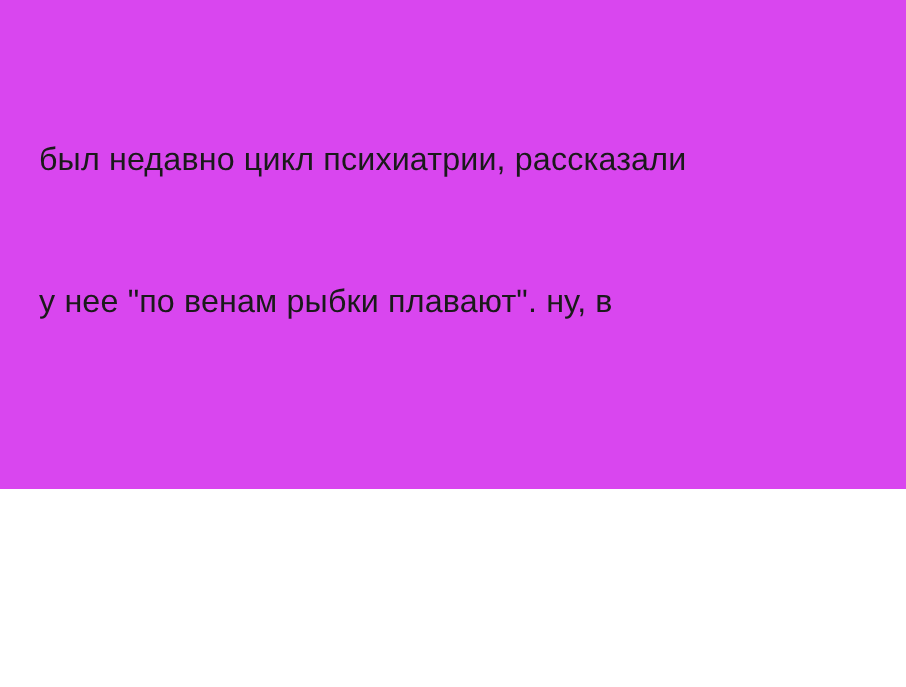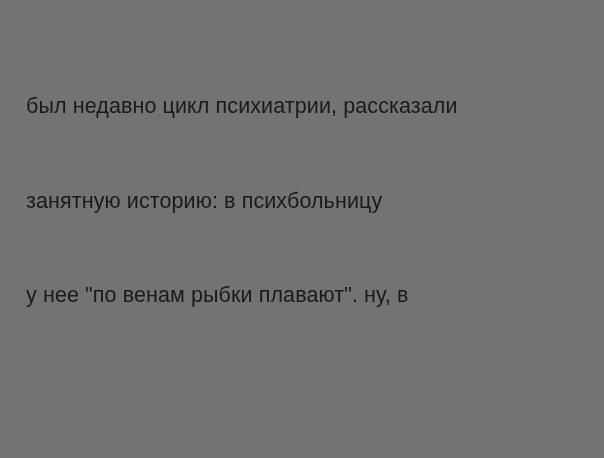--- a/index.html
+++ b/index.html
@@ -9,22 +9,22 @@
   body {
     width: 604px;
     height: 458px;
     background: #ffffff;
     font-family: "Liberation Sans", sans-serif;
     overflow: hidden;
   }
   .page {
     box-sizing: border-box;
     width: 604px;
-    height: 458px;
-    background: #737373;
+    height: 326px;
+    background: #d946ef;
     padding: 28px 26px 20px 26px;
     display: block;
   }
   .text-block {
     color: #1a1a1a;
     font-family: "Liberation Sans", sans-serif;
     font-size: 21.5px;
     line-height: 31.5px;
     letter-spacing: 0.1px;
     white-space: pre-wrap;
@@ -35,21 +35,20 @@
     display: block;
     white-space: pre;
   }
 </style>
 </head>
 <body>
 
 <div class="page">
   <div class="text-block">
     <span class="line">был недавно цикл психиатрии, рассказали</span>
-    <span class="line">занятную историю: в психбольницу</span>
     <span class="line">у нее "по венам рыбки плавают". ну, в</span>
     
     
     
     
     
     
     
     
     

